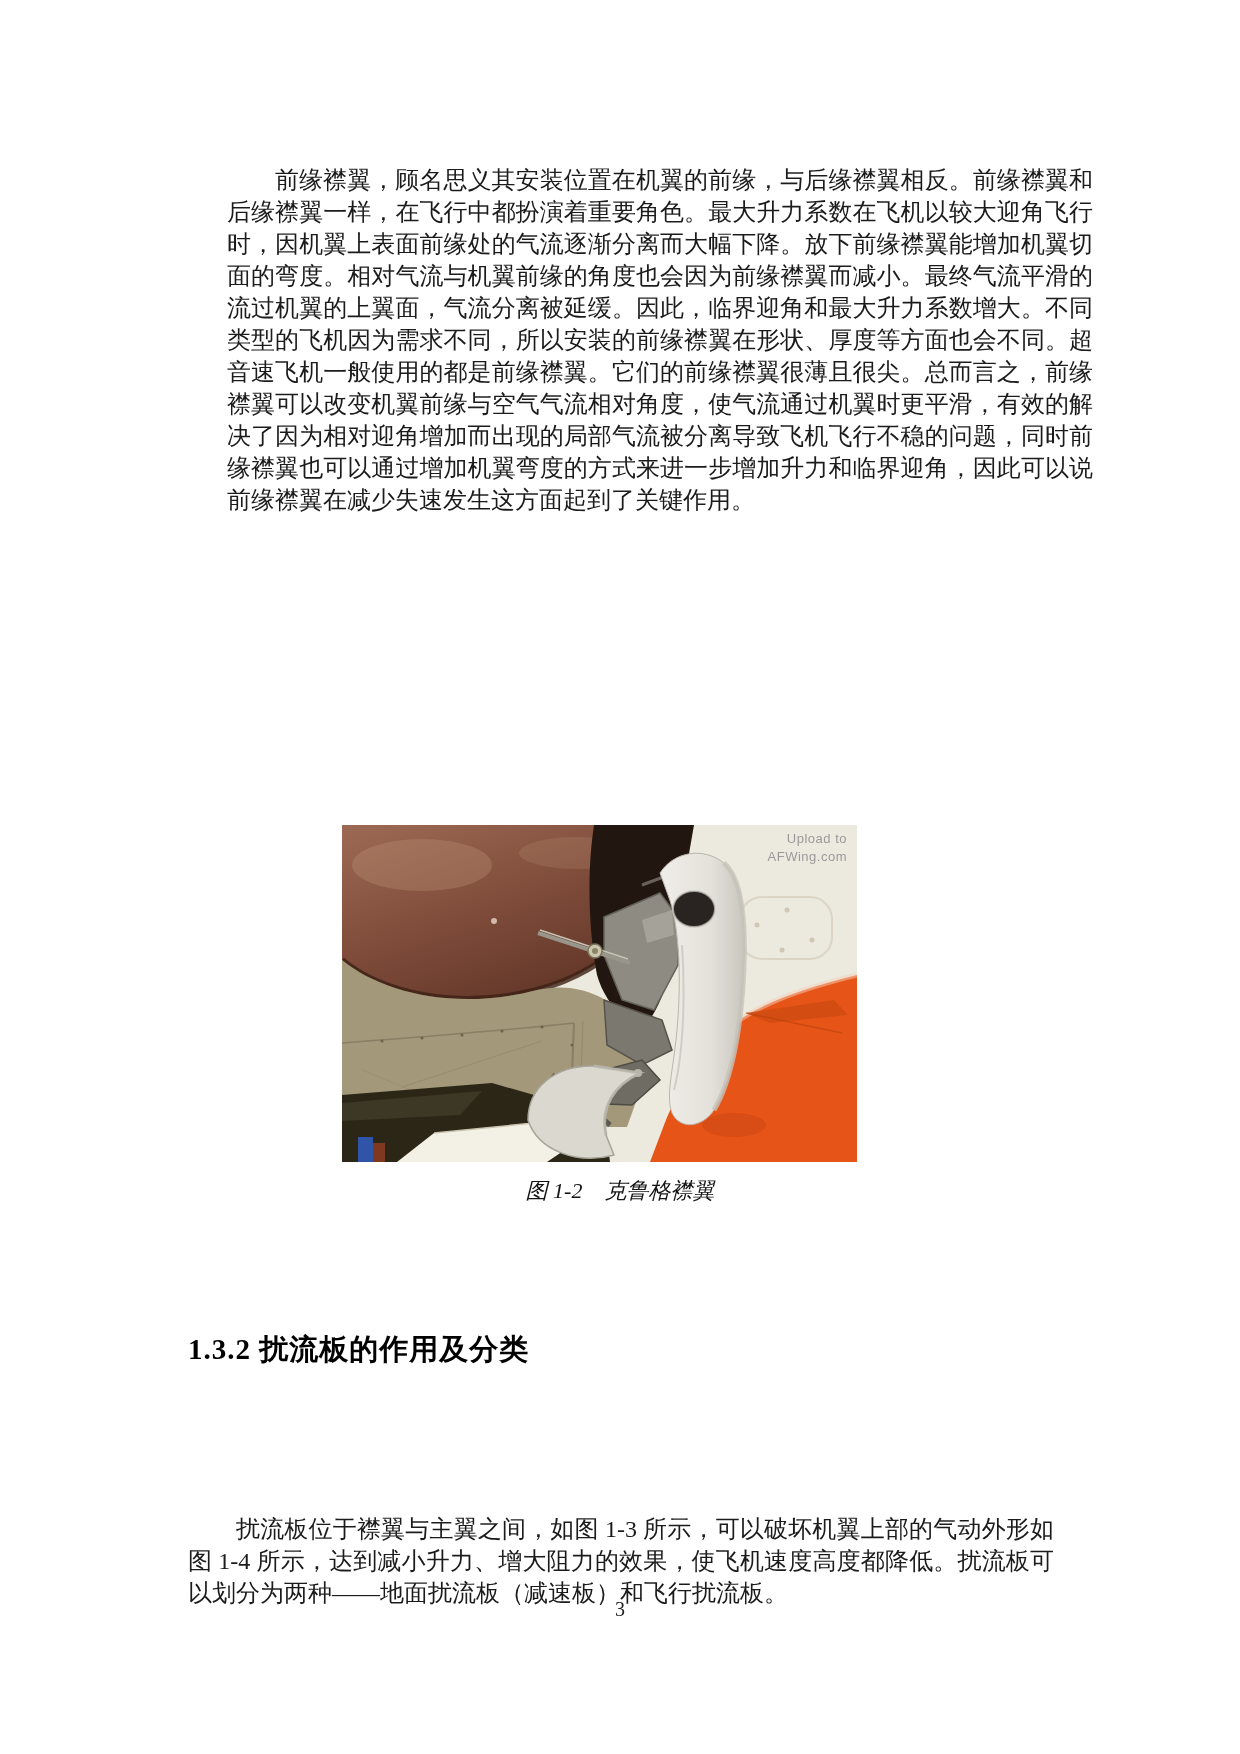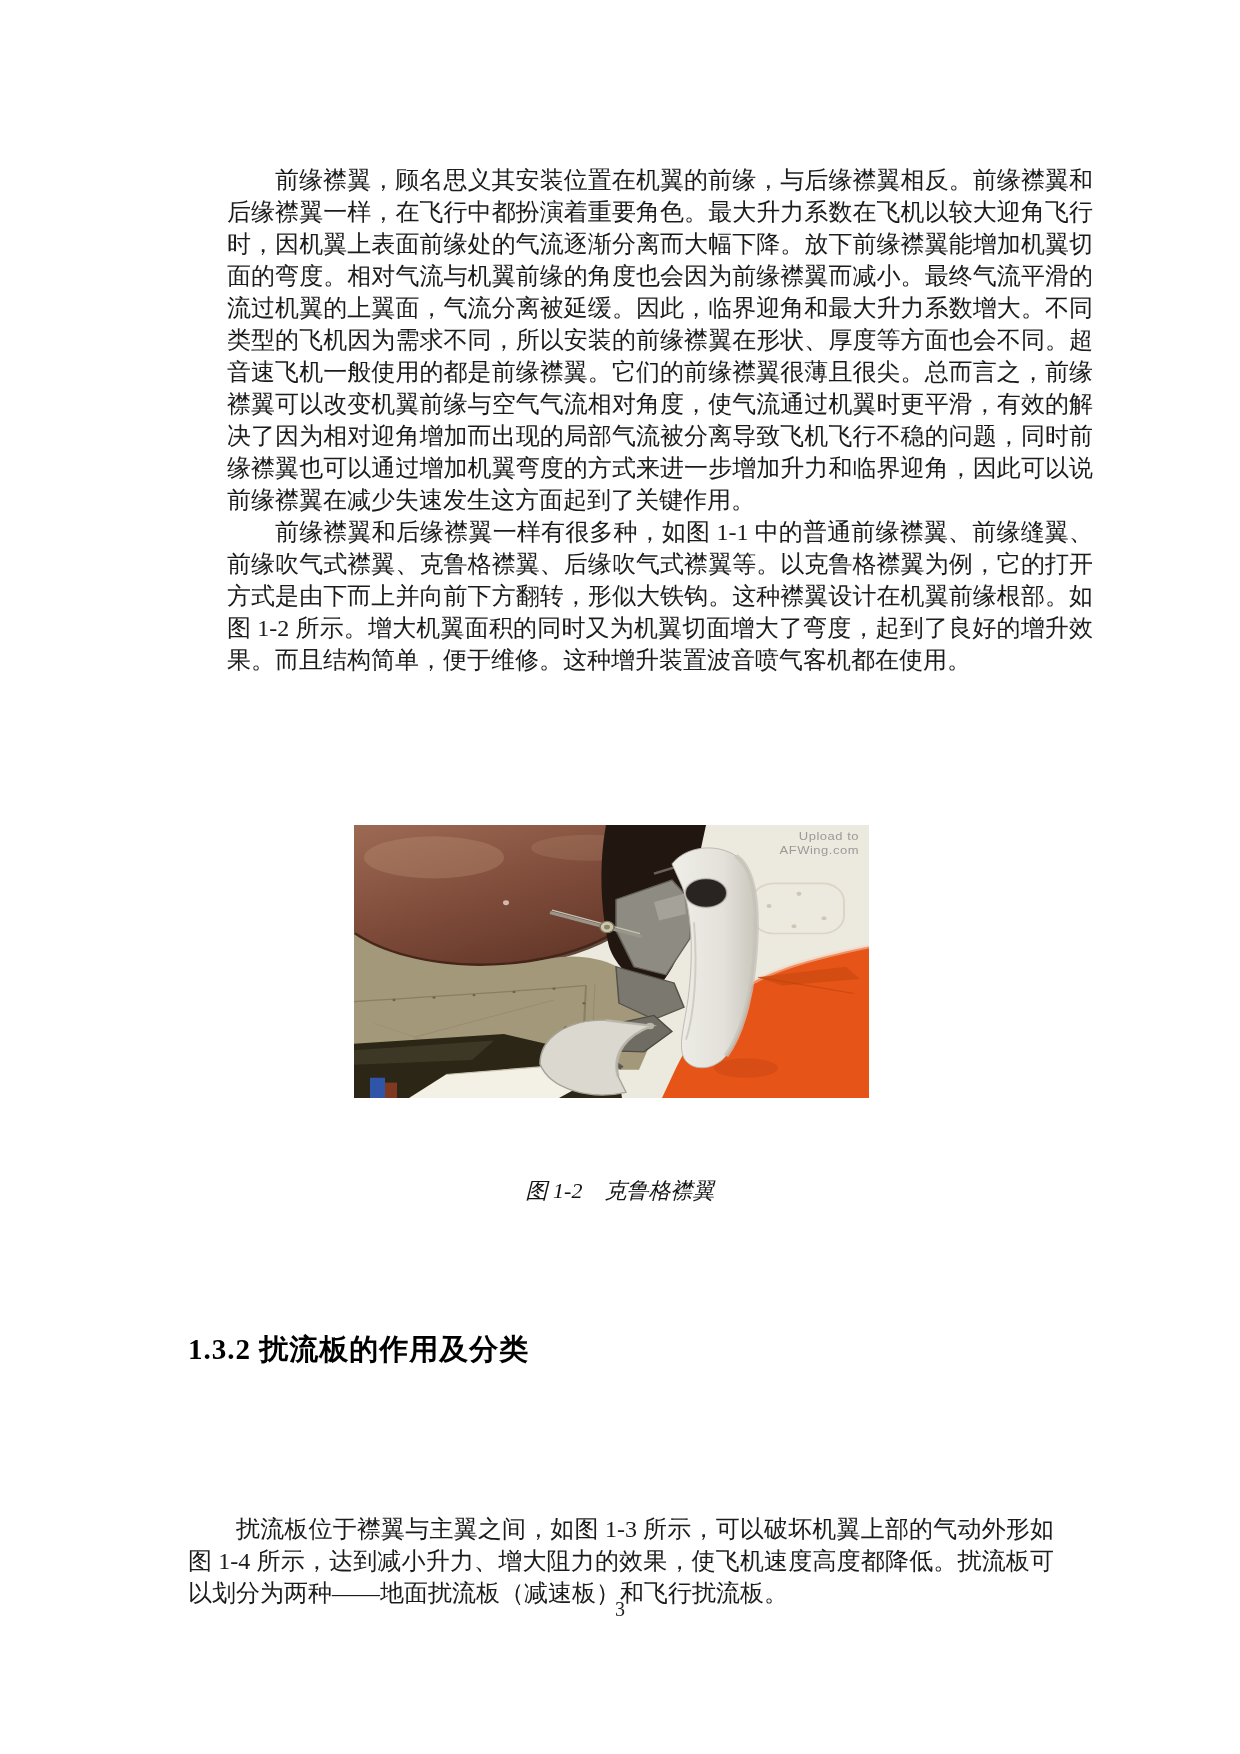--- a/index.html
+++ b/index.html
@@ -16,22 +16,22 @@
     left:188px; width:866px;
     font-size:24px; line-height:32px;
     text-align:justify;
     text-justify:inter-ideograph;
   }
   .body-text p { margin:0; text-indent:2em; }
   #text-top   { top:164px;margin-left:39px; }
   #text-bottom{ top:1513px; }
   .figure-photo {
     position:absolute;
-    left:354px; top:825px;
-    width:515px; height:273px;
+    left:342px; top:825px;
+    width:515px; height:337px;
   }
   .figure-photo svg { display:block; width:100%; height:100%; }
   .figure-caption {
     position:absolute; top:1176px; left:0; width:100%;
     text-align:center;
     font-size:22px;
     color:#141414;
     font-style:italic;
   }
   .section-heading {
@@ -55,21 +55,20 @@
     letter-spacing:0.5px;
   }
 </style>
 </head>
 <body>
 
 <div class="page">
 
   <div class="body-text" id="text-top">
     <p>前缘襟翼，顾名思义其安装位置在机翼的前缘，与后缘襟翼相反。前缘襟翼和后缘襟翼一样，在飞行中都扮演着重要角色。最大升力系数在飞机以较大迎角飞行时，因机翼上表面前缘处的气流逐渐分离而大幅下降。放下前缘襟翼能增加机翼切面的弯度。相对气流与机翼前缘的角度也会因为前缘襟翼而减小。最终气流平滑的流过机翼的上翼面，气流分离被延缓。因此，临界迎角和最大升力系数增大。不同类型的飞机因为需求不同，所以安装的前缘襟翼在形状、厚度等方面也会不同。超音速飞机一般使用的都是前缘襟翼。它们的前缘襟翼很薄且很尖。总而言之，前缘襟翼可以改变机翼前缘与空气气流相对角度，使气流通过机翼时更平滑，有效的解决了因为相对迎角增加而出现的局部气流被分离导致飞机飞行不稳的问题，同时前缘襟翼也可以通过增加机翼弯度的方式来进一步增加升力和临界迎角，因此可以说前缘襟翼在减少失速发生这方面起到了关键作用。</p>
-    <p>前缘襟翼和后缘襟翼一样有很多种，如图 1-1 中的普通前缘襟翼、前缘缝翼、前缘吹气式襟翼、克鲁格襟翼、后缘吹气式襟翼等。以克鲁格襟翼为例，它的打开方式是由下而上并向前下方翻转，形似大铁钩。这种襟翼设计在机翼前缘根部。如图 1-2 所示。增大机翼面积的同时又为机翼切面增大了弯度，起到了良好的增升效果。而且结构简单，便于维修。这种增升装置波音喷气客机都在使用。</p>
   </div>
 
   <div class="figure-photo">
     <svg viewBox="0 0 515 337" preserveAspectRatio="none">
       <defs>
         <linearGradient id="maroonG" x1="0" y1="0" x2="0.7" y2="1">
           <stop offset="0" stop-color="#9c6a54"></stop>
           <stop offset="0.55" stop-color="#7d4a39"></stop>
           <stop offset="1" stop-color="#5e3426"></stop>
         </linearGradient>

